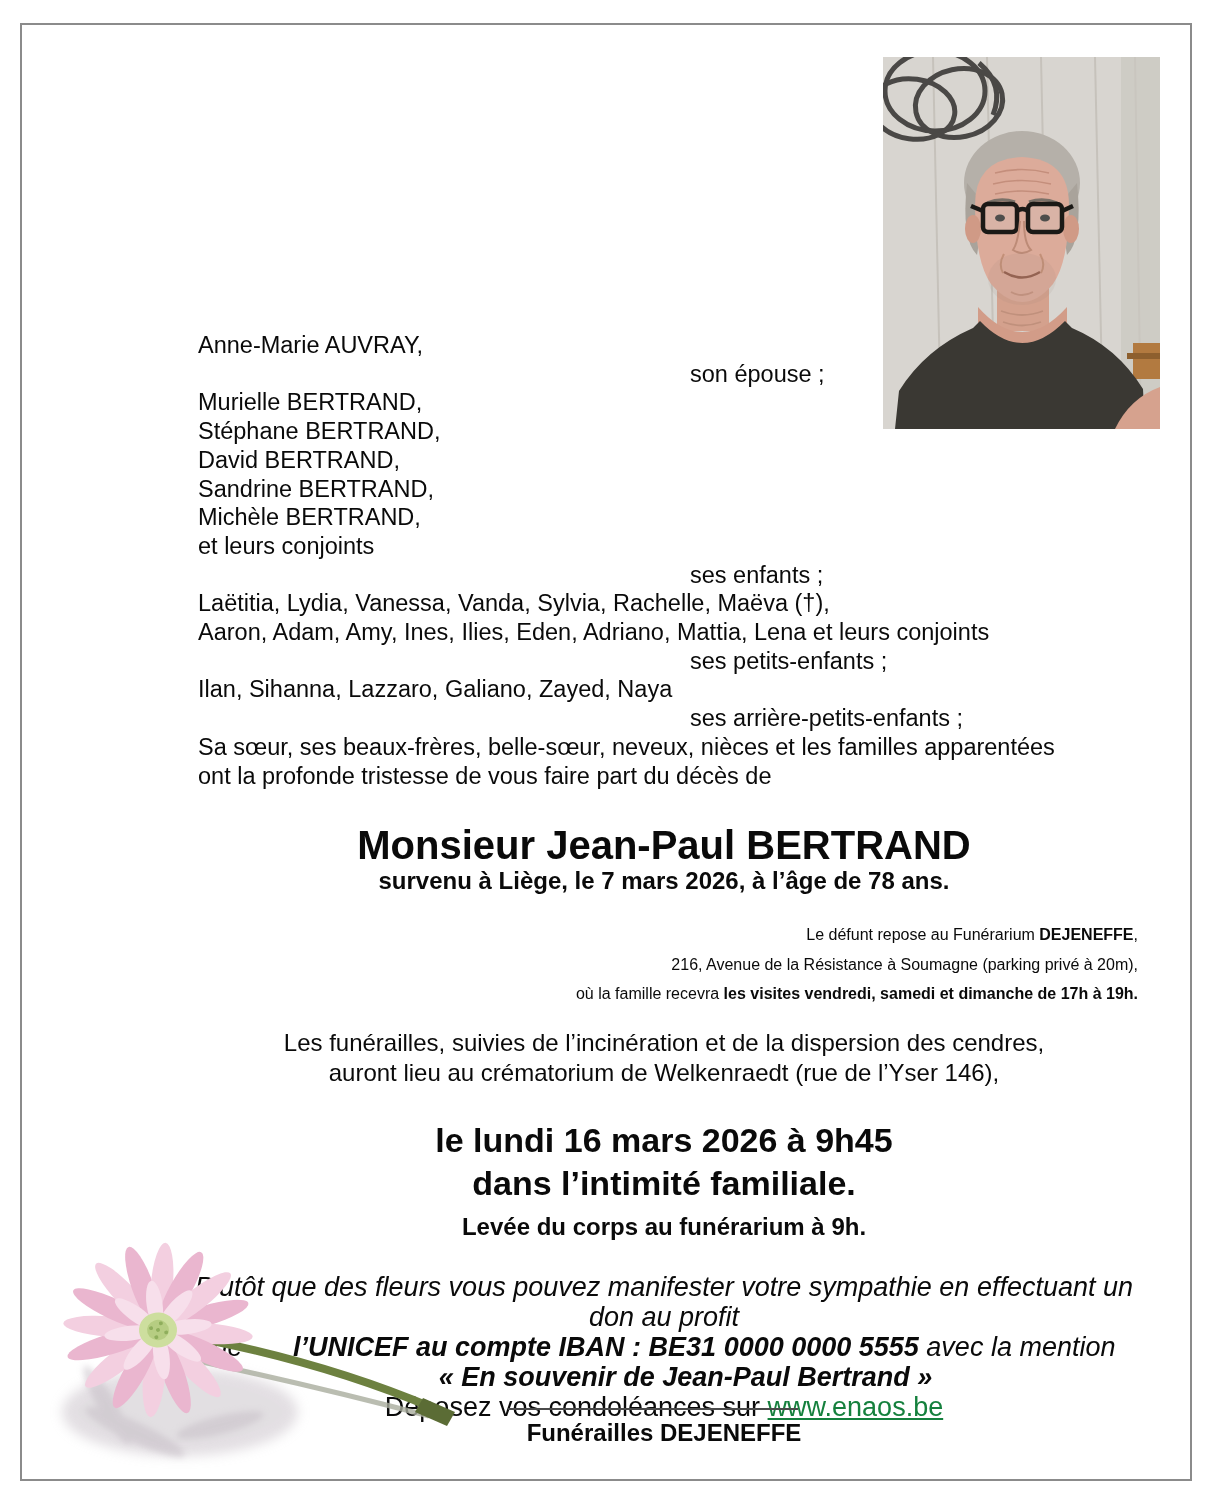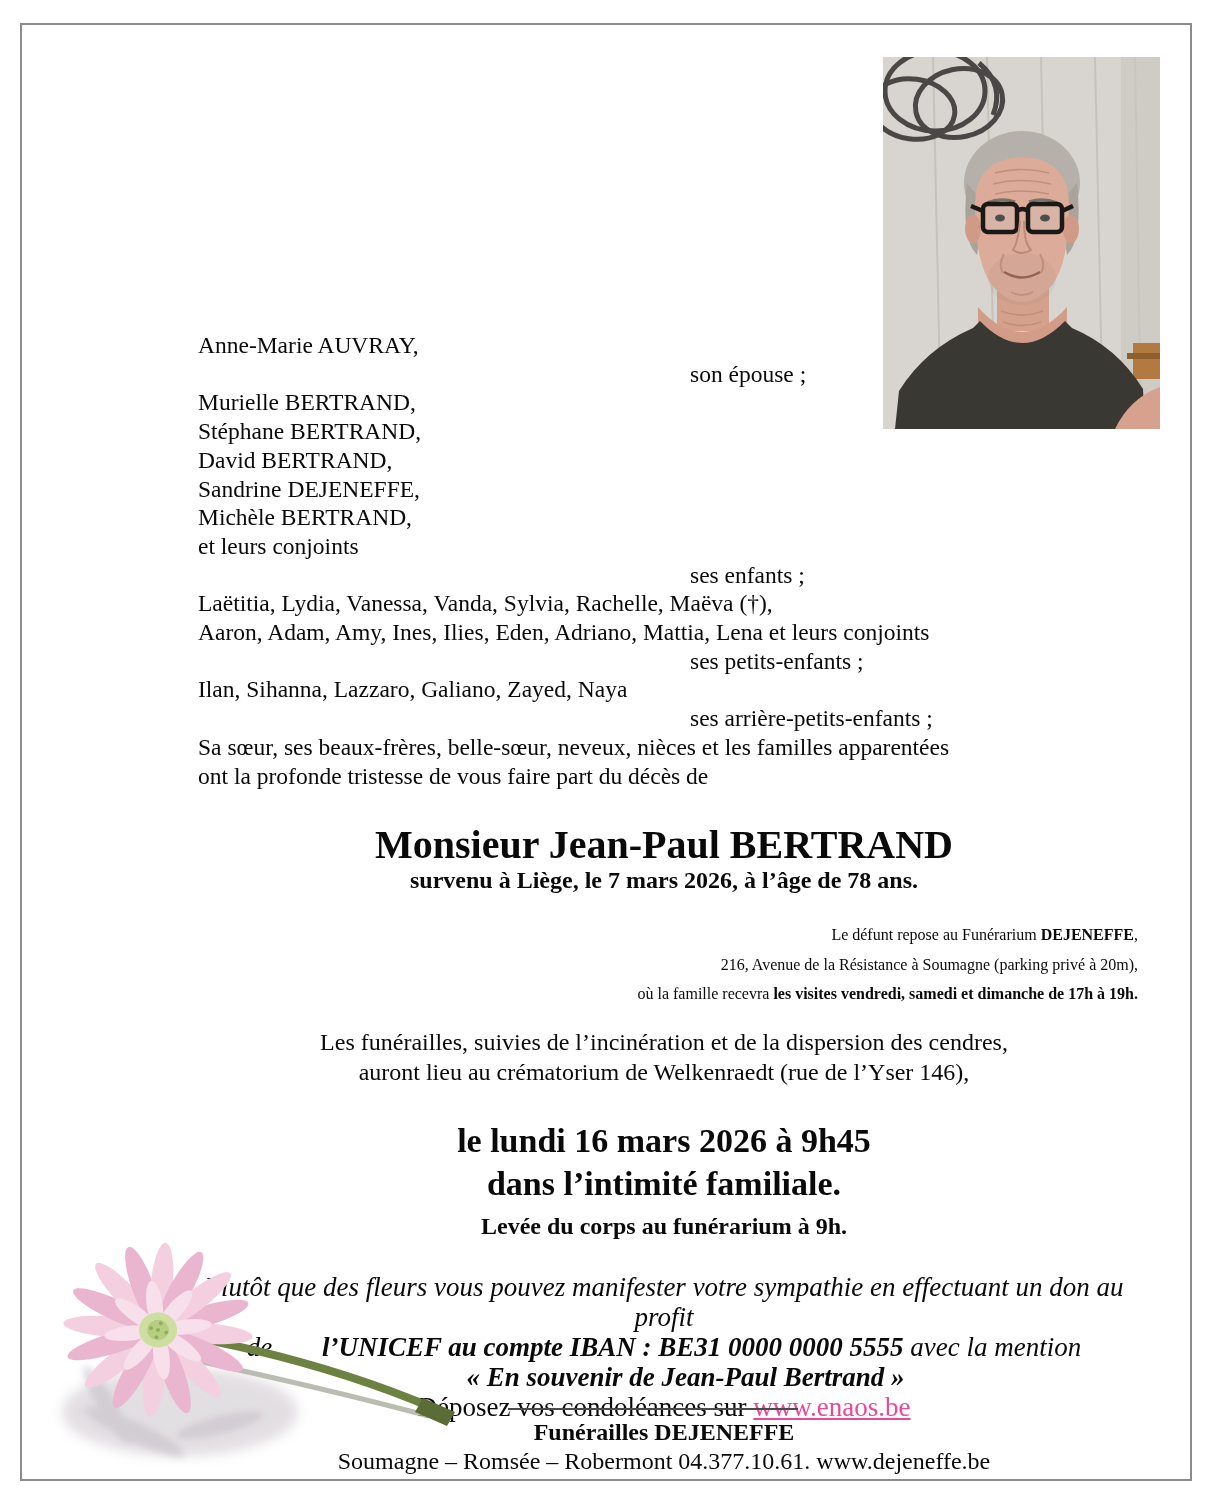--- a/index.html
+++ b/index.html
@@ -1,37 +1,37 @@
 <!DOCTYPE html>
 <html><head>
 <meta charset="utf-8">
 <style>
   html,body{margin:0;padding:0;background:#fff;}
   .page{position:relative;width:1214px;height:1509px;background:#ffffff;
-        font-family:Liberation Serif, serif;color:#0a0a0a;overflow:hidden;}
+        font-family:Liberation Sans, sans-serif;color:#0a0a0a;overflow:hidden;}
   .frame{position:absolute;left:20px;top:23px;width:1172px;height:1458px;
          border:2px solid #8b8b8b;box-sizing:border-box;}
   .photo{position:absolute;left:883px;top:57px;width:277px;height:372px;}
   .flower{position:absolute;left:15px;top:1240px;width:475px;height:250px;}
   .intro{position:absolute;left:198px;top:331px;width:950px;
          font-size:23.5px;line-height:28.7px;white-space:nowrap;}
   .rel{padding-left:492px;}
   .cblock{position:absolute;left:190px;width:948px;text-align:center;}
   #title{top:823px;font-size:40px;font-weight:bold;line-height:44px;}
   #survenu{top:866px;font-size:24px;font-weight:bold;line-height:29px;}
   #repose{top:920px;font-size:16px;line-height:29.5px;text-align:right;}
   #funeral{top:1028px;font-size:24px;line-height:29.5px;}
   #bigdate{top:1106px;font-size:34px;font-weight:bold;line-height:43px;margin-top:13px;}
   #levee{top:1212px;font-size:24px;font-weight:bold;line-height:29px;}
   #donation{top:1272px;font-size:27px;line-height:30px;}
   #footer{top:1418px;font-size:24px;line-height:29px;}
   .it{font-style:italic;}
   .bi{font-style:italic;font-weight:bold;margin-left:43px;}
   .b{font-weight:bold;}
-  a.link{color:#ec4899;text-decoration:underline;cursor:pointer;}
+  a.link{color:#15803d;text-decoration:underline;cursor:pointer;}
   .hrline{position:absolute;left:508px;top:1408px;width:290px;height:0;
           border-top:2px solid #4a4a4a;}
 </style>
 </head>
 <body>
 
 <div class="page">
 
   <div class="frame"></div>
 
@@ -94,21 +94,21 @@
     <path d="M12 372 L16 334 Q42 292 90 271 L97 264 Q139 308 182 264 L189 271 Q234 290 260 332 L262 372 Z" fill="#3a3833"></path>
     <path d="M232 372 Q247 341 277 330 L277 372 Z" fill="#d6a28e"></path>
   </svg>
 
   <div class="intro">
     <div>Anne-Marie AUVRAY,</div>
     <div class="rel">son épouse ;</div>
     <div>Murielle BERTRAND,</div>
     <div>Stéphane BERTRAND,</div>
     <div>David BERTRAND,</div>
-    <div>Sandrine DEJENEFFE,</div>
+    <div>Sandrine BERTRAND,</div>
     <div>Michèle BERTRAND,</div>
     <div>et leurs conjoints</div>
     <div class="rel">ses enfants ;</div>
     <div>Laëtitia, Lydia, Vanessa, Vanda, Sylvia, Rachelle, Maëva (†),</div>
     <div>Aaron, Adam, Amy, Ines, Ilies, Eden, Adriano, Mattia, Lena et leurs conjoints</div>
     <div class="rel">ses petits-enfants ;</div>
     <div>Ilan, Sihanna, Lazzaro, Galiano, Zayed, Naya</div>
     <div class="rel">ses arrière-petits-enfants ;</div>
     <div>Sa sœur, ses beaux-frères, belle-sœur, neveux, nièces et les familles apparentées</div>
     <div>ont la profonde tristesse de vous faire part du décès de</div>
@@ -139,21 +139,20 @@
     <div class="it">Plutôt que des fleurs vous pouvez manifester votre sympathie en effectuant un don au profit</div>
     <div><span class="it">de </span><span class="bi">l’UNICEF au compte IBAN : BE31 0000 0000 5555</span><span class="it"> avec la mention</span></div>
     <div class="bi">« En souvenir de Jean-Paul Bertrand »</div>
     <div><span>Déposez vos condoléances sur </span><a class="link" href="www.enaos.be">www.enaos.be</a></div>
   </div>
 
   <div class="hrline"></div>
 
   <div class="cblock" id="footer">
     <div class="b">Funérailles DEJENEFFE</div>
-    <div>Soumagne – Romsée – Robermont 04.377.10.61. www.dejeneffe.be</div>
   </div>
 
   <svg class="flower" viewBox="0 0 475 250">
     <defs>
       <filter id="fblur" x="-40%" y="-40%" width="180%" height="180%">
           <feGaussianBlur stdDeviation="6"></feGaussianBlur>
         </filter>
       <filter id="fblur2" x="-40%" y="-40%" width="180%" height="180%">
           <feGaussianBlur stdDeviation="3"></feGaussianBlur>
         </filter>

